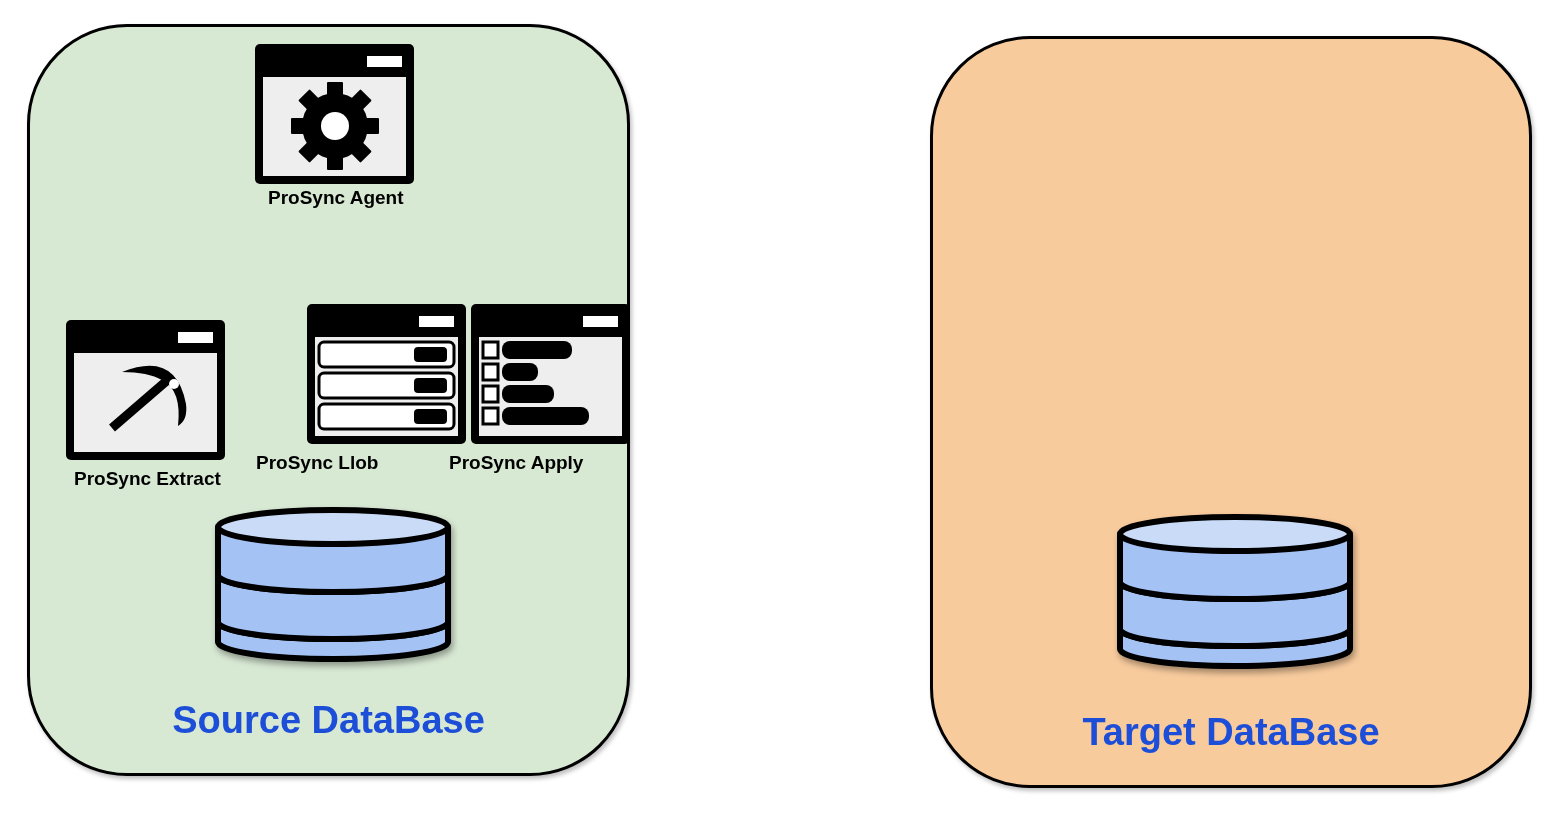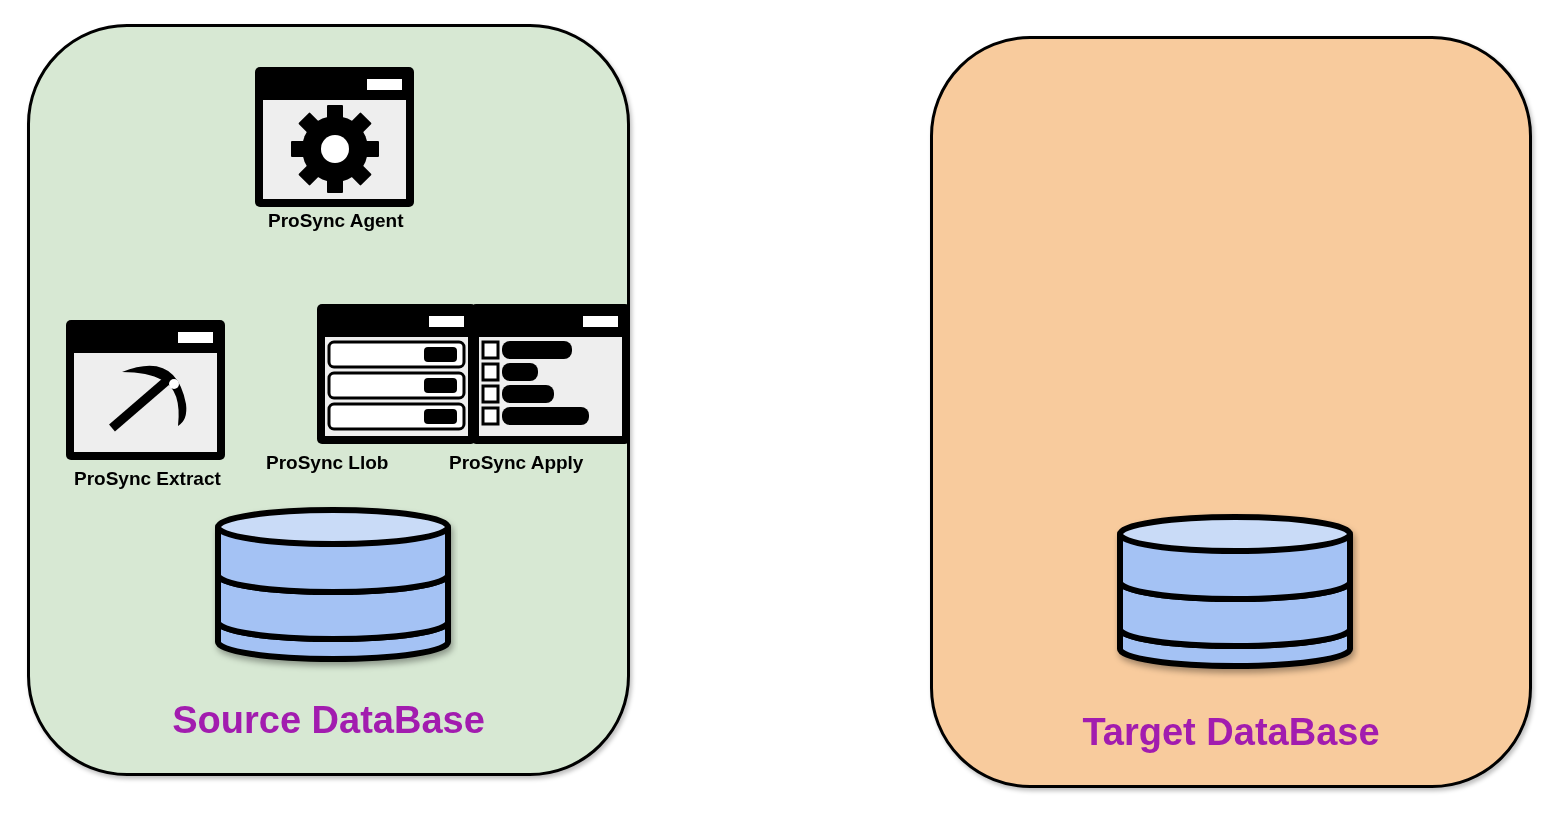--- a/index.html
+++ b/index.html
@@ -3,21 +3,21 @@
   <meta charset="utf-8">
   <style>
     html, body { margin: 0; padding: 0; background: #ffffff; }
     body { width: 1556px; height: 822px; position: relative; overflow: hidden;
            font-family: "Liberation Sans", "DejaVu Sans", sans-serif; }
     .zone { position: absolute; box-sizing: border-box; border: 3px solid #000;
             border-radius: 100px; box-shadow: 2px 3px 4px rgba(0,0,0,0.25); }
     .zone.source { left: 27px; top: 24px; width: 603px; height: 752px; }
     .zone.target { left: 930px; top: 36px; width: 602px; height: 752px; }
     .zone-title { position: absolute; left: 0; right: 0; text-align: center;
-                  font-weight: bold; font-size: 38px; color: #a21caf; }
+                  font-weight: bold; font-size: 38px; color: #1d4ed8; }
     .zone.source .zone-title { top: 672px; }
     .zone.target .zone-title { top: 672px; }
 
     .app { position: absolute; width: 159px; }
     .app .win { position: relative; width: 159px; height: 140px; background: #000;
                 border-radius: 5px; }
     .app .win .titlebar-btn { position: absolute; right: 12px; top: 12px; width: 35px;
                               height: 11px; background: #fff; }
     .app .win .client { position: absolute; left: 8px; right: 8px; top: 33px; bottom: 8px;
                         background: #eeeeee; }
@@ -31,21 +31,21 @@
 <body>
 
 <div class="zone source" style="background:#d7e8d3;">
   <div class="zone-title">Source DataBase</div>
 </div>
 
 <div class="zone target" style="background:#f8cb9d;">
   <div class="zone-title">Target DataBase</div>
 </div>
 
-<div class="app" style="left:255px; top:67px;">
+<div class="app" style="left:255px; top:44px;">
   <div class="win">
     <div class="titlebar-btn"></div>
     <div class="client"></div>
     <svg width="159" height="140">
       <g transform="translate(80,82)">
         <g fill="#000">
           <rect x="-8" y="-44" width="16" height="14" rx="1"></rect>
           <rect x="-8" y="-44" width="16" height="14" rx="1" transform="rotate(45)"></rect>
           <rect x="-8" y="-44" width="16" height="14" rx="1" transform="rotate(90)"></rect>
           <rect x="-8" y="-44" width="16" height="14" rx="1" transform="rotate(135)"></rect>
@@ -68,21 +68,21 @@
     <div class="client"></div>
     <svg width="159" height="140">
       <line x1="46" y1="108" x2="104" y2="58" stroke="#000" stroke-width="9"></line>
       <path d="M 56 52 Q 110 30 120 84 Q 122 100 112 106 Q 116 70 96 60 Q 82 52 56 52 Z" fill="#000"></path>
       <circle cx="108" cy="64" r="5" fill="#fff"></circle>
     </svg>
   </div>
   <div class="app-label" style="left:8px; top:148px;">ProSync Extract</div>
 </div>
 
-<div class="app" style="left:269px; top:304px;padding-left:48px;">
+<div class="app" style="left:259px; top:304px;padding-left:48px;">
   <div class="win">
     <div class="titlebar-btn"></div>
     <div class="client"></div>
     <svg width="159" height="140">
       <g stroke="#000" stroke-width="3" fill="#fff">
         <rect x="12" y="38" width="135" height="25" rx="5"></rect>
         <rect x="12" y="69" width="135" height="25" rx="5"></rect>
         <rect x="12" y="100" width="135" height="25" rx="5"></rect>
       </g>
       <g fill="#000">

